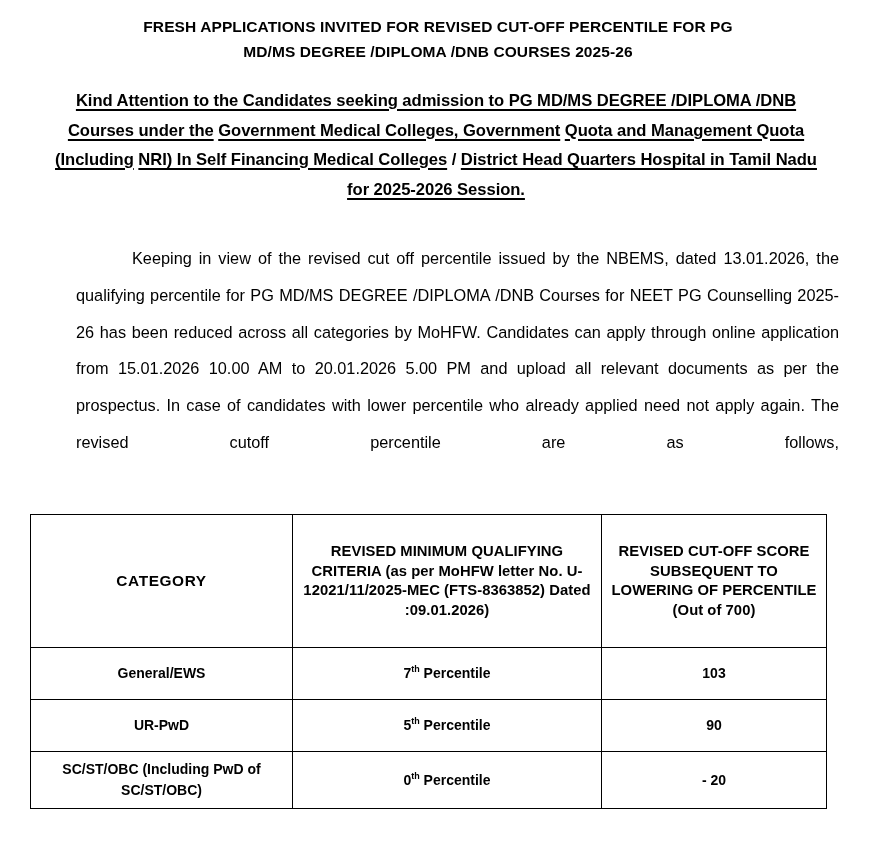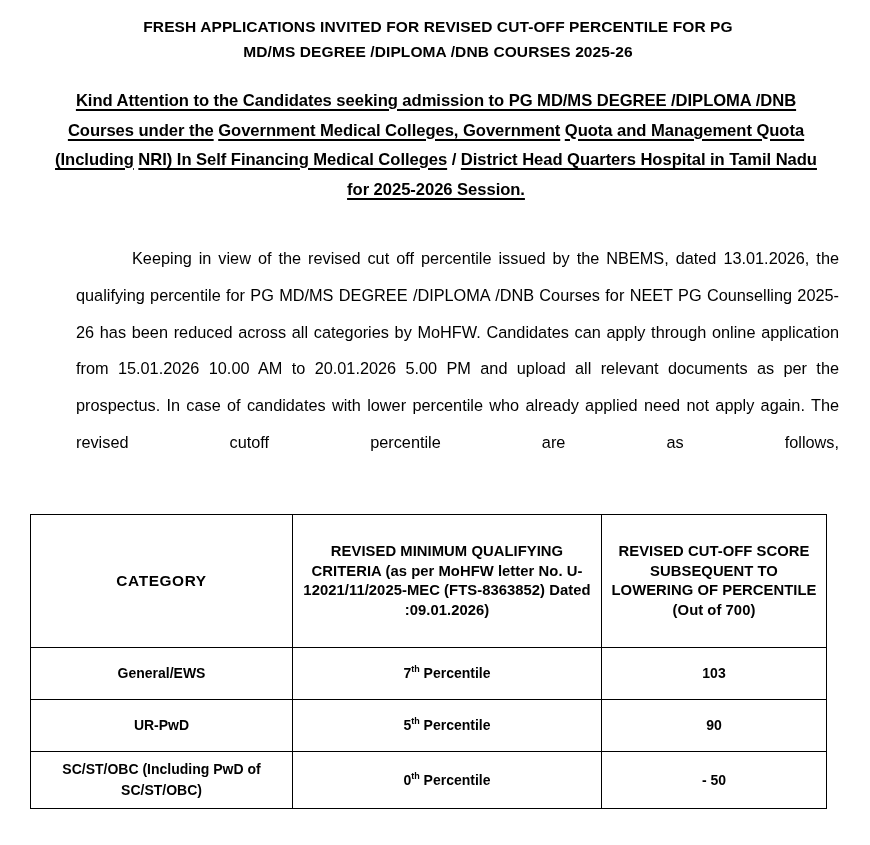--- a/index.html
+++ b/index.html
@@ -159,18 +159,18 @@
         <td>103</td>
       </tr>
       <tr>
         <td>UR-PwD</td>
         <td><span>5</span><sup>th</sup><span> Percentile</span></td>
         <td>90</td>
       </tr>
       <tr>
         <td>SC/ST/OBC (Including PwD of SC/ST/OBC)</td>
         <td><span>0</span><sup>th</sup><span> Percentile</span></td>
-        <td>- 50</td>
+        <td>- 20</td>
       </tr>
     </tbody>
   </table>
 
 </div>
 
 </body></html>

